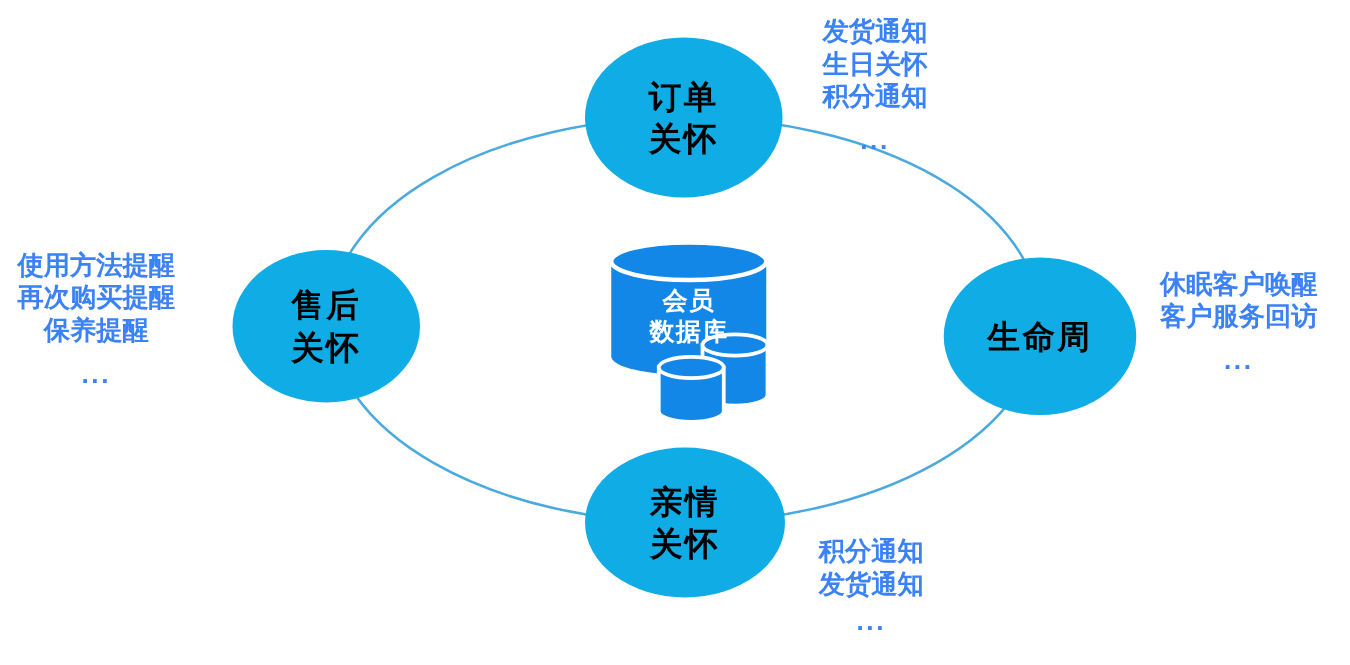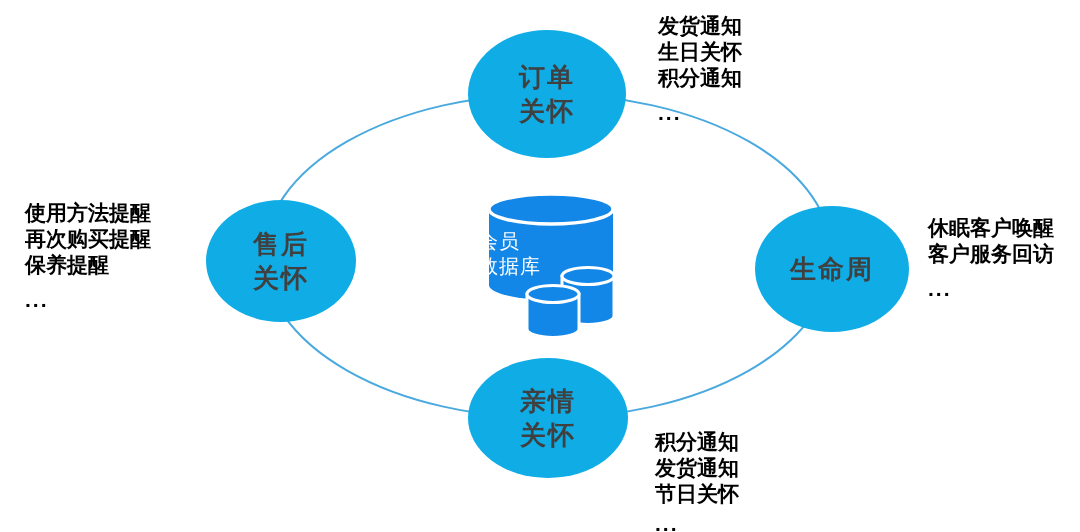--- a/index.html
+++ b/index.html
@@ -17,66 +17,68 @@
   }
   .orbit-svg {
     position: absolute;
     left: 0; top: 0;
     z-index: 0;
   }
   .node {
     position: absolute;
     border-radius: 50%;
     background: #0FACE6;
-    color: #404040;
+    color: #000000;
     display: flex;
     flex-direction: column;
     align-items: center;
     justify-content: center;
     font-size: 26px;
     font-weight: 700;
     line-height: 34px;
     letter-spacing: 2px;
     z-index: 2;
     text-align: center;
   }
   .node-top    { left: 468px; top: 30px;  width: 158px; height: 128px; }
-  .node-left   { left: 206px; top: 200px; width: 150px; height: 122px; }
+  .node-left   { left: 186px; top: 200px; width: 150px; height: 122px; }
   .node-right  { left: 755px; top: 206px; width: 154px; height: 126px; }
   .node-bottom { left: 468px; top: 358px; width: 160px; height: 120px; }
 
   .db-icon {
     position: absolute;
     left: 478px; top: 186px;
     z-index: 1;
   }
   .db-label {
     position: absolute;
     left: 478px; top: 229px;
     width: 146px;
+    text-align: center;
     color: #ffffff;
     font-size: 20px;
-    font-weight: 400;
+    font-weight: 700;
     line-height: 25px;
     letter-spacing: 1px;
     z-index: 3;
   }
   .note-list {
     position: absolute;
-    color: #000000;
+    color: #3b82f6;
     font-size: 21px;
     font-weight: 700;
     line-height: 26px;
     z-index: 2;
     white-space: nowrap;
+    text-align: center;
   }
   .note-list .line { height: 26px; }
   .note-list .more { margin-top: 9px; letter-spacing: 2px; }
   .list-top-right { left: 658px; top: 12px;  line-height: 27px; }
-  .list-left      { left: 25px;  top: 200px; }
+  .list-left      { left: 14px;  top: 200px; }
   .list-right     { left: 928px; top: 214px; line-height: 27px; }
   .list-bottom    { left: 655px; top: 428px; line-height: 27px; }
   .list-bottom .more { margin-top: 4px; }
 </style>
 </head>
 <body>
 
 <div class="stage">
 
   <svg class="orbit-svg" width="1080" height="532" viewBox="0 0 1080 532">
@@ -132,17 +134,16 @@
 
   <div class="note-list list-right">
     <div class="line">休眠客户唤醒</div>
     <div class="line">客户服务回访</div>
     <div class="line more">...</div>
   </div>
 
   <div class="note-list list-bottom">
     <div class="line">积分通知</div>
     <div class="line">发货通知</div>
-    <div class="line">节日关怀</div>
     <div class="line more">...</div>
   </div>
 
 </div>
 
 </body></html>

